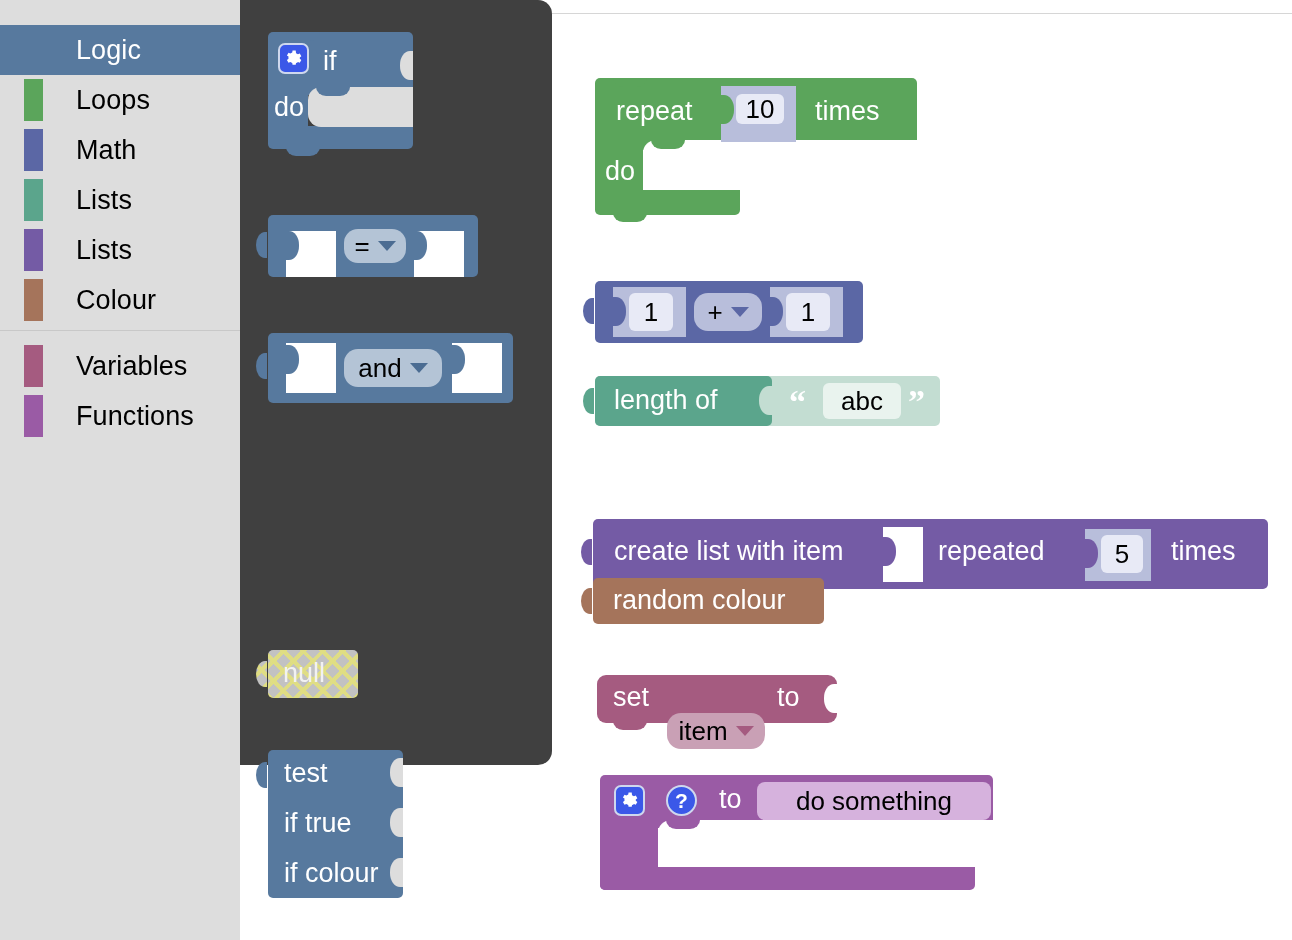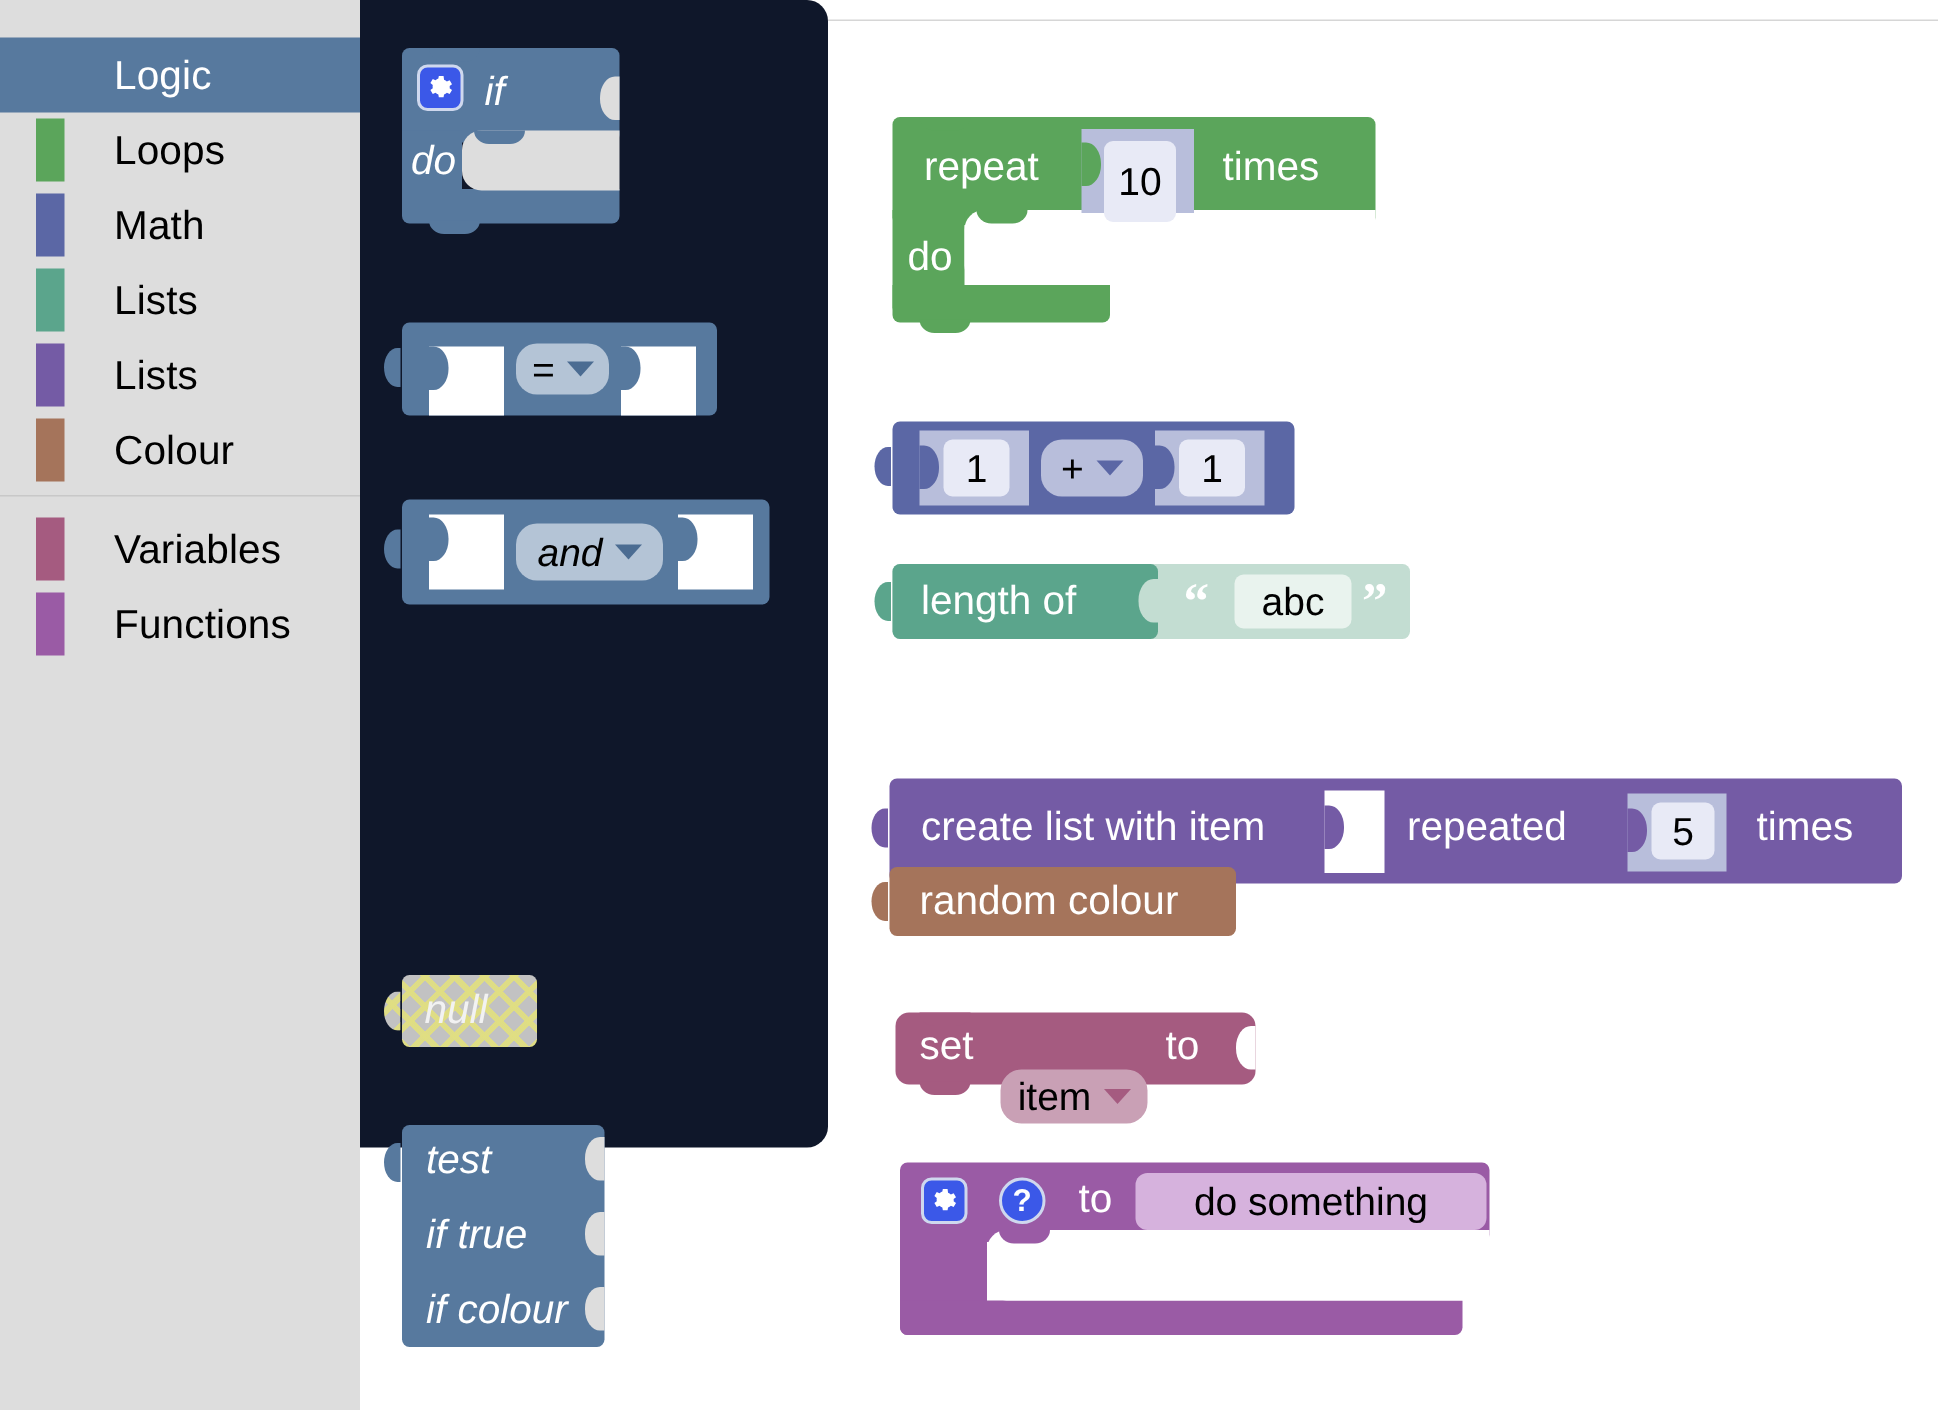--- a/index.html
+++ b/index.html
@@ -72,25 +72,24 @@
   .cat.selected .catlabel { color: #ffffff; }
   #catSeparator {
     position: absolute; left: 0; top: 330px; width: 240px; height: 1px;
     background: #c8c8c8;
   }
 
   
   #flyout {
     position: absolute; left: 240px; top: 0;
     width: 312px; height: 765px;
-    background: #0f172a;
+    background: #404040;
     border-top-right-radius: 14px;
     border-bottom-right-radius: 14px;
     z-index: 4;
-    font-style: italic;
   }
   #flyoutInner { position: absolute; inset: 0; }
 
   
   .blk { position: absolute; }
 
   .bbody {
     position: absolute;
     border-radius: 5px;
   }
@@ -337,21 +336,21 @@
     <div class="notchTop" style="left:18px; top:0; background:#5ba55b;"></div>
     <div class="bbody" style="left:0; top:62px; width:48px; height:70px; background:#5ba55b; border-radius:0 0 5px 5px;"></div>
     <div class="bbody" style="left:0; top:112px; width:145px; height:25px; background:#5ba55b; border-radius:0 0 5px 5px;"></div>
     <div class="notchBot" style="left:18px; top:135px; background:#5ba55b;"></div>
     <div style="position:absolute; left:48px; top:62px; width:274px; height:50px; background:#ffffff; border-top-left-radius:13px; border-bottom-left-radius:13px;"></div>
     <div style="position:absolute; left:56px; top:62px; width:34px; height:9px; background:#5ba55b; border-bottom-left-radius:10px 9px; border-bottom-right-radius:10px 9px;"></div>
     <div class="lbl" style="left:21px; top:20px;">repeat</div>
 
     <div style="position:absolute; left:126px; top:8px; width:75px; height:56px; background:#b8bedb;"></div>
     <div style="position:absolute; left:126px; top:17px; width:13px; height:29px; background:#5ba55b; border-top-right-radius:10px 14px; border-bottom-right-radius:10px 14px;"></div>
-    <div class="field" style="left:141px; top:16px; width:48px; height:54px; background:#e8eaf6;">
+    <div class="field" style="left:141px; top:16px; width:48px; height:30px; background:#e8eaf6;">
       <span>10</span>
     </div>
     <div class="lbl" style="left:220px; top:20px;">times</div>
     <div class="lbl" style="left:10px; top:80px;">do</div>
   </div>
 
   <div class="blk" style="left:595px; top:281px; width:268px; height:62px; z-index:3;">
     <div class="plug" style="left:-12px; top:17px; background:#5b67a5;"></div>
     <div class="bbody" style="left:0; top:0; width:268px; height:62px; background:#5b67a5;"></div>
 

